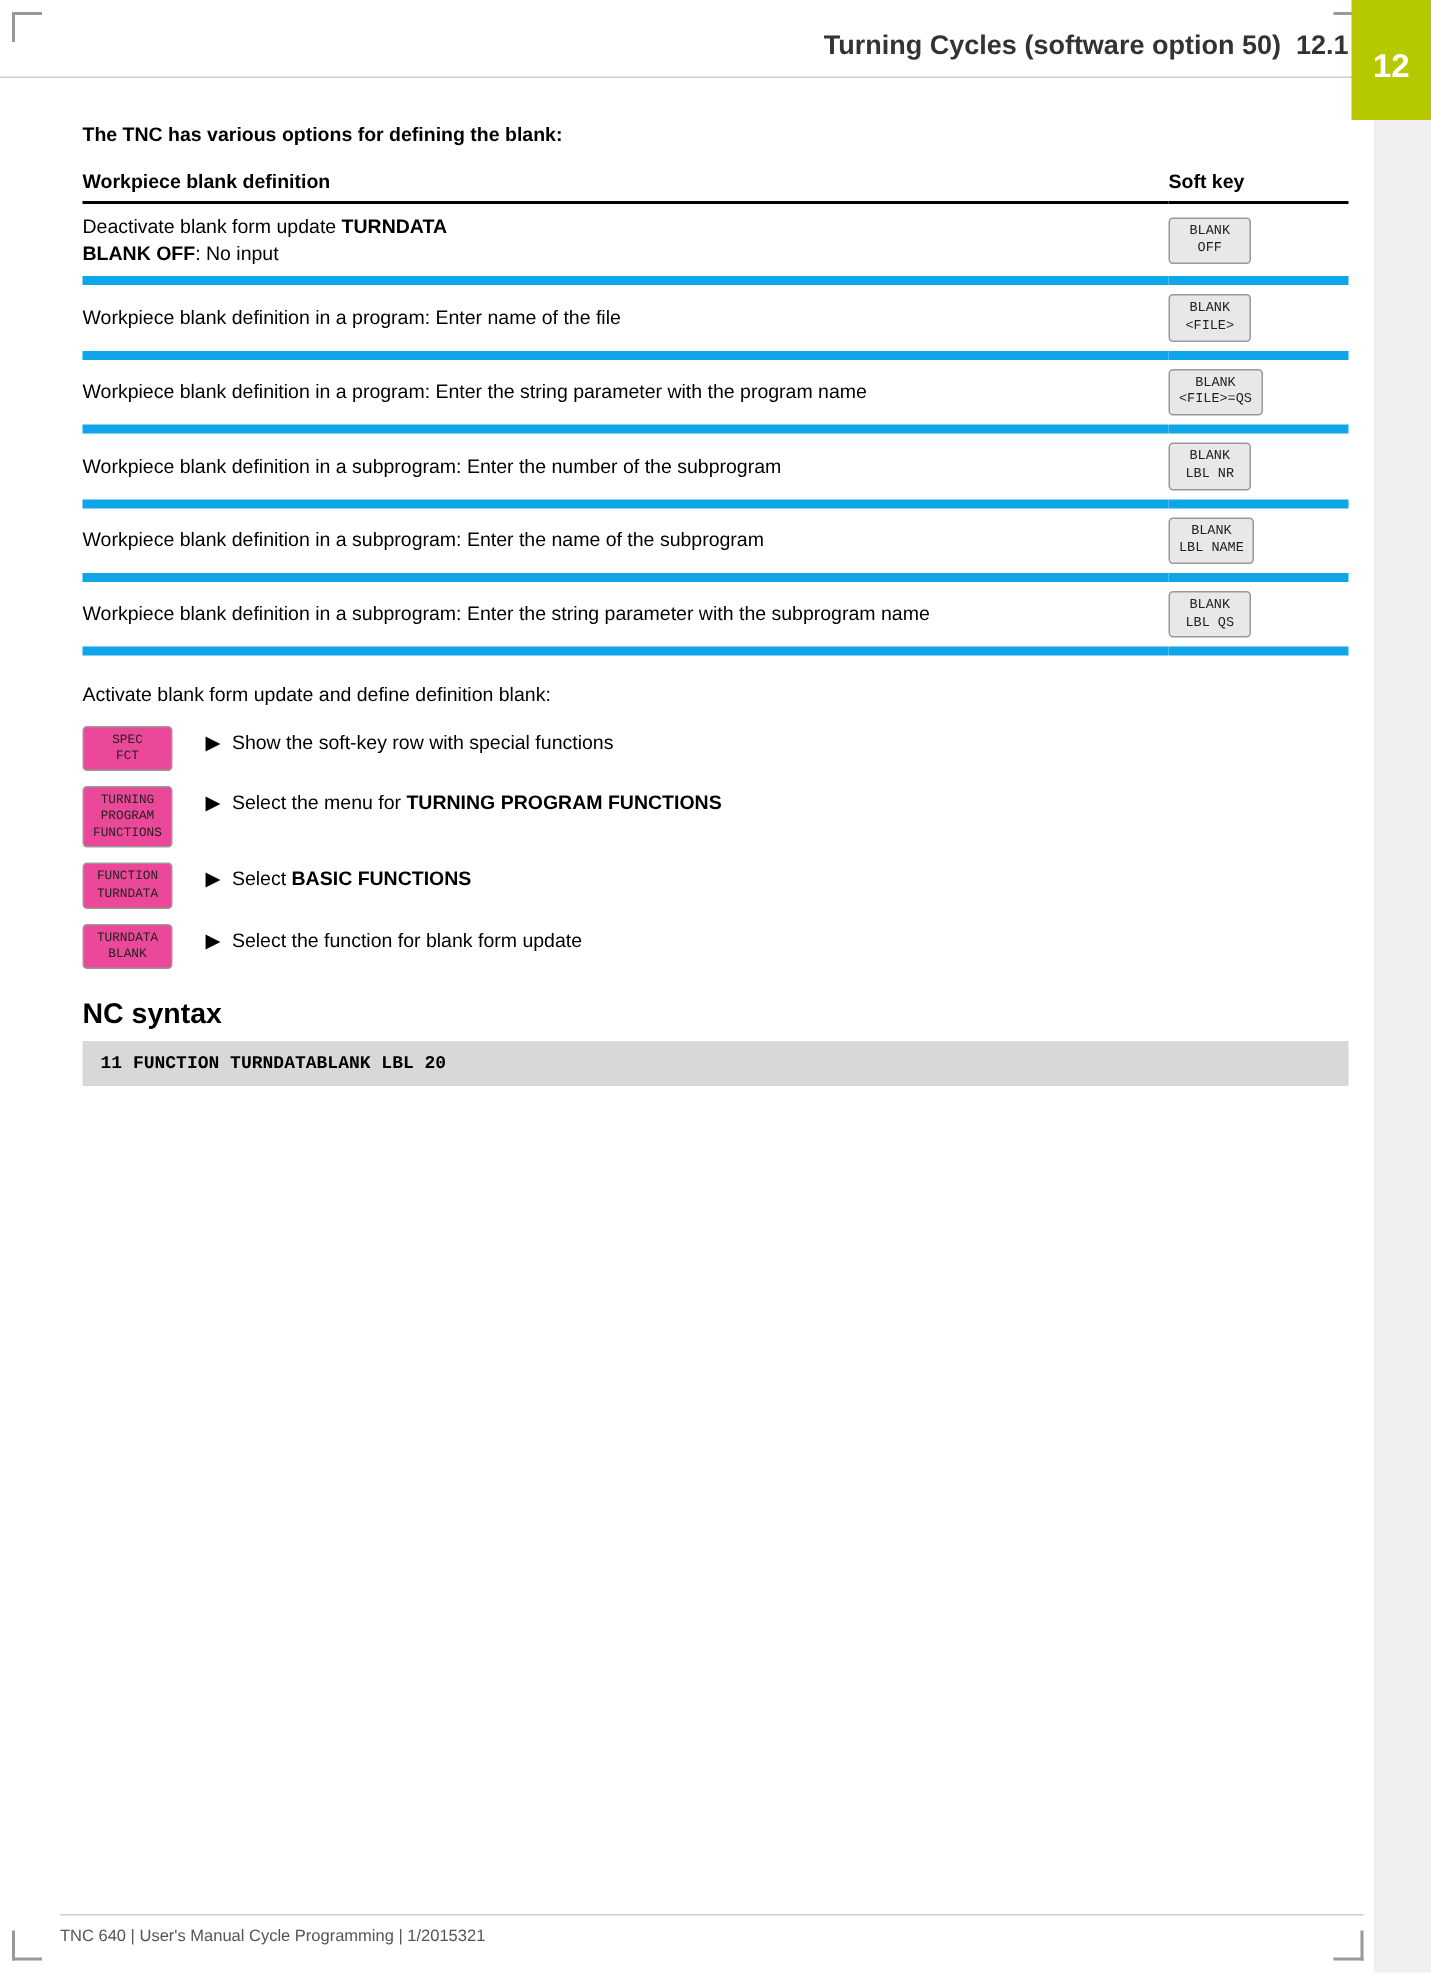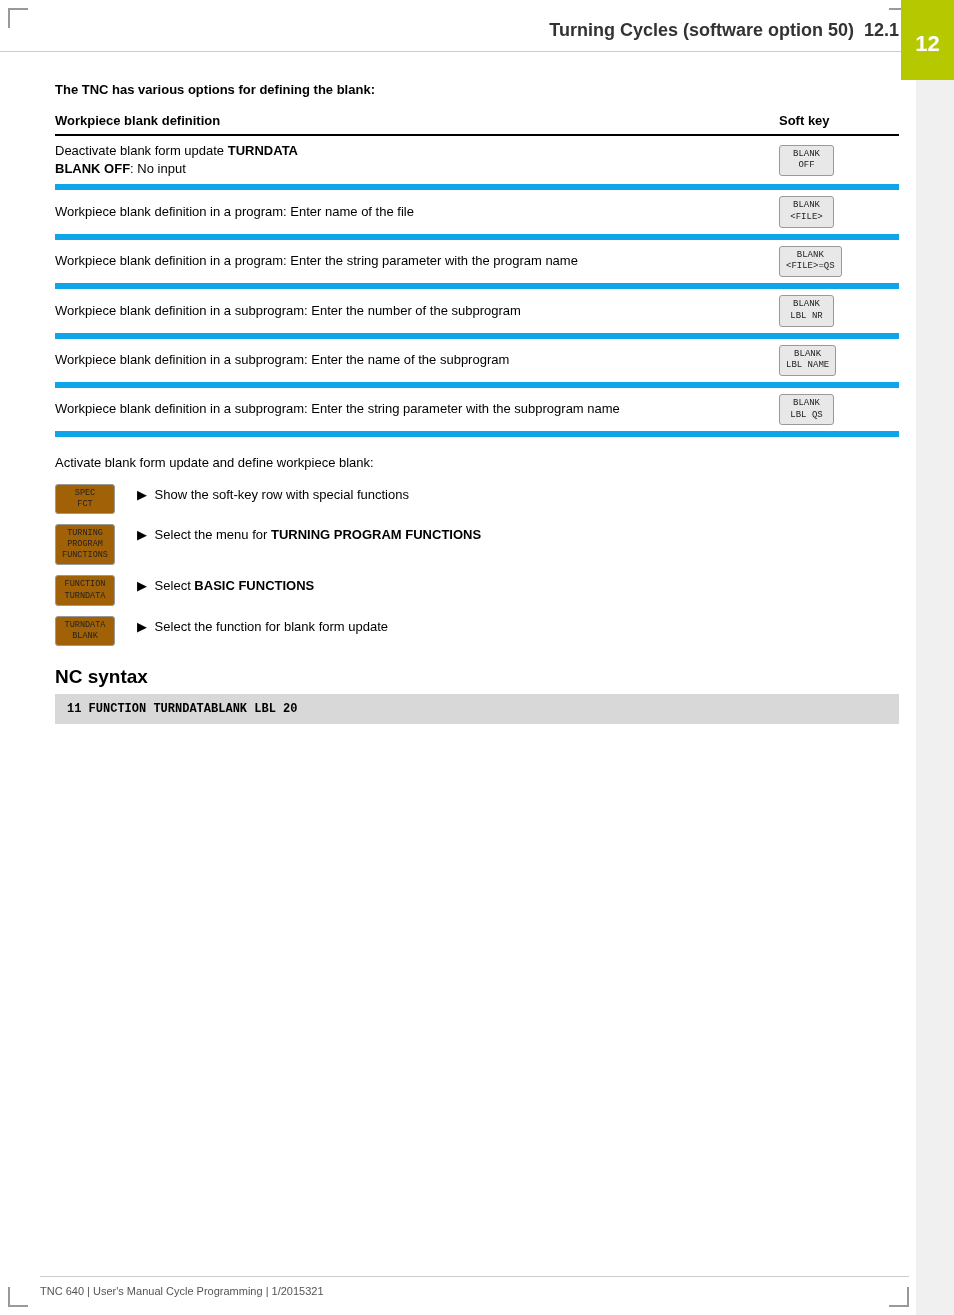--- a/index.html
+++ b/index.html
@@ -163,21 +163,21 @@
       align-items: flex-start;
       margin-bottom: 10px;
       gap: 12px;
     }
     .step-icon {
       flex-shrink: 0;
       width: 70px;
     }
     .step-key-btn {
       display: inline-block;
-      background: #a16207;
+      background: #ec4899;
       border: 1px solid #999;
       border-radius: 3px;
       padding: 3px 5px;
       font-family: 'Courier New', monospace;
       font-size: 8.5px;
       line-height: 1.3;
       text-align: center;
       min-width: 60px;
       color: #222;
       white-space: pre;
@@ -298,21 +298,21 @@
 LBL NAME</span></td>
           </tr>
           <tr>
             <td>Workpiece blank definition in a subprogram: Enter the string parameter with the subprogram name</td>
             <td class="soft-key-col"><span class="soft-key-btn">BLANK
 LBL QS</span></td>
           </tr>
         </tbody>
     </table>
 
-    <p class="activate-section">Activate blank form update and define workpiece blank:</p>
+    <p class="activate-section">Activate blank form update and define definition blank:</p>
 
     <ul class="steps-list" id="steps-list">
 
     <li class="step-item">
           <div class="step-icon"><span class="step-key-btn">SPEC
 FCT</span></div>
           <div class="step-text"><span class="step-arrow">▶ </span>Show the soft-key row with special functions</div>
         </li>
         <li class="step-item">
           <div class="step-icon"><span class="step-key-btn">TURNING

